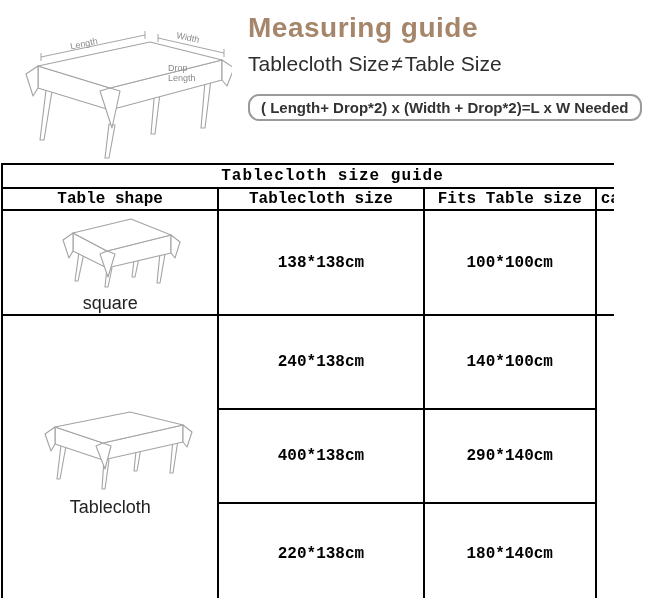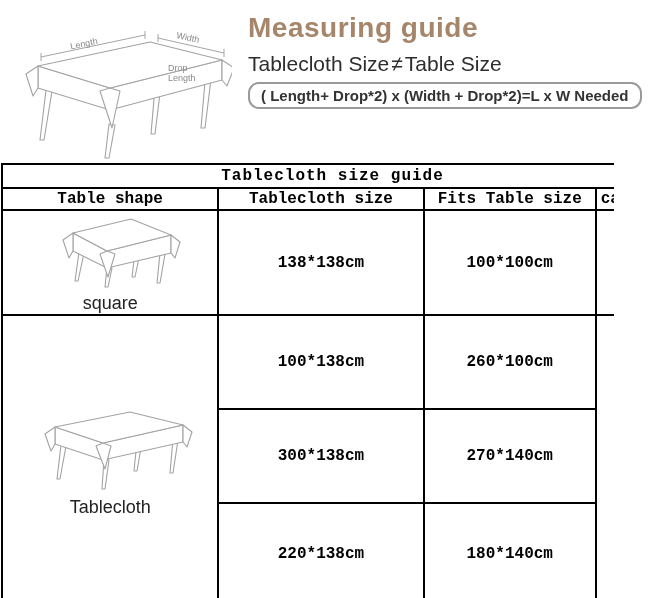--- a/index.html
+++ b/index.html
@@ -7,21 +7,21 @@
   body { font-family:"Liberation Sans","DejaVu Sans",sans-serif; position:relative; }
 
   
   .top-section { position:absolute; left:0; top:0; width:666px; height:163px; background:#fff; }
   .diagram-wrap { position:absolute; left:8px; top:12px; width:224px; height:148px; }
   .guide-text { position:absolute; left:248px; top:12px; width:428px; }
   .guide-title { font-size:28px; font-weight:bold; color:#a5866a; letter-spacing:0.5px; }
   .guide-subtitle { margin-top:8px; font-size:21px; font-weight:normal; color:#2d2d2d; }
   .neq { padding:0 2px; }
   .guide-desc { margin-top:6px; font-size:15.5px; line-height:1.22; font-weight:600; color:#333; width:428px; }
-  .formula-pill { display:inline-block; margin-top:6px; border:2px solid #9a9a9a; border-radius:11px;
+  .formula-pill { display:inline-block; margin-top:18px; border:2px solid #9a9a9a; border-radius:11px;
                   padding:3px 11px; font-size:15px; font-weight:bold; color:#333; white-space:nowrap; }
 
   
   svg .line { fill:#ffffff; stroke:#a3a3a3; stroke-width:1.1; stroke-linejoin:round; }
   svg .thin { fill:none; stroke:#9b9b9b; stroke-width:0.9; }
   svg .lbl  { font-family:"Liberation Sans",sans-serif; font-size:9px; fill:#8a8a8a; }
 
   
   .table-wrap { position:absolute; left:0; top:163px; width:614px; height:435px; overflow:hidden; }
   table.size-table { border-collapse:collapse; table-layout:fixed; width:663px; margin-left:1px;
@@ -132,27 +132,27 @@
             <polygon class="line" points="30,26 78,42 78,59 30,43"></polygon>
             <polygon class="line" points="78,42 158,24 158,41 78,59"></polygon>
             <polygon class="line" points="30,26 20,33 26,50 30,43"></polygon>
             <polygon class="line" points="158,24 167,31 162,46 158,41"></polygon>
             <polygon class="line" points="71,45 78,42 86,45 80,68"></polygon>
             <polygon class="line" points="30,26 105,11 158,24 78,42"></polygon>
           </svg>
           <div class="shape-label">Tablecloth</div>
         </div>
       </td>
-      <td>100*138cm</td>
-      <td>260*100cm</td>
+      <td>240*138cm</td>
+      <td>140*100cm</td>
       <td rowspan="3">4-8</td>
     </tr>
     <tr class="row-rect">
-      <td>300*138cm</td>
-      <td>270*140cm</td>
+      <td>400*138cm</td>
+      <td>290*140cm</td>
     </tr>
     <tr class="row-rect last-row">
       <td style="height:100px">220*138cm</td>
       <td>180*140cm</td>
     </tr>
   </tbody>
     </table>
 </div>
 
 </body></html>

